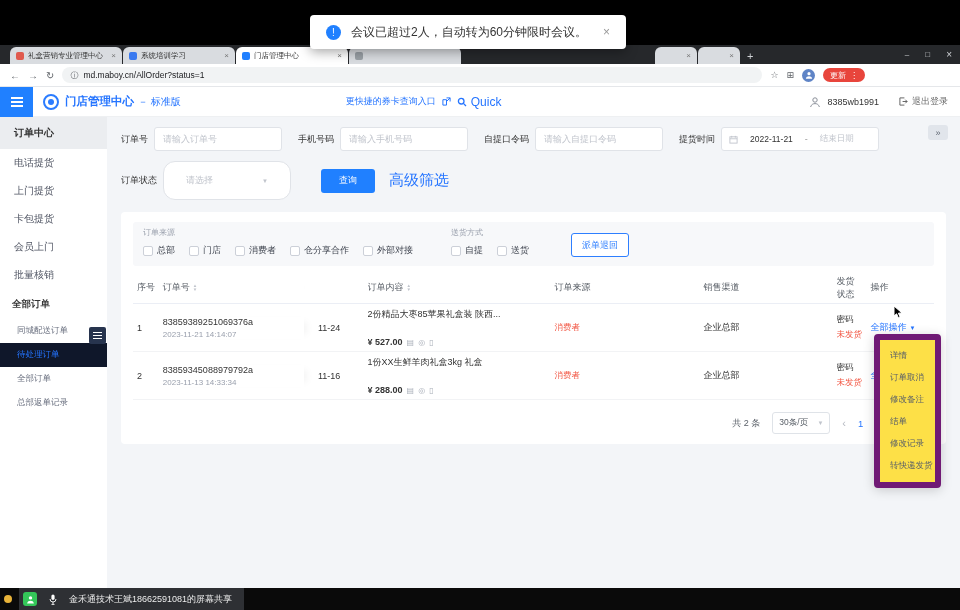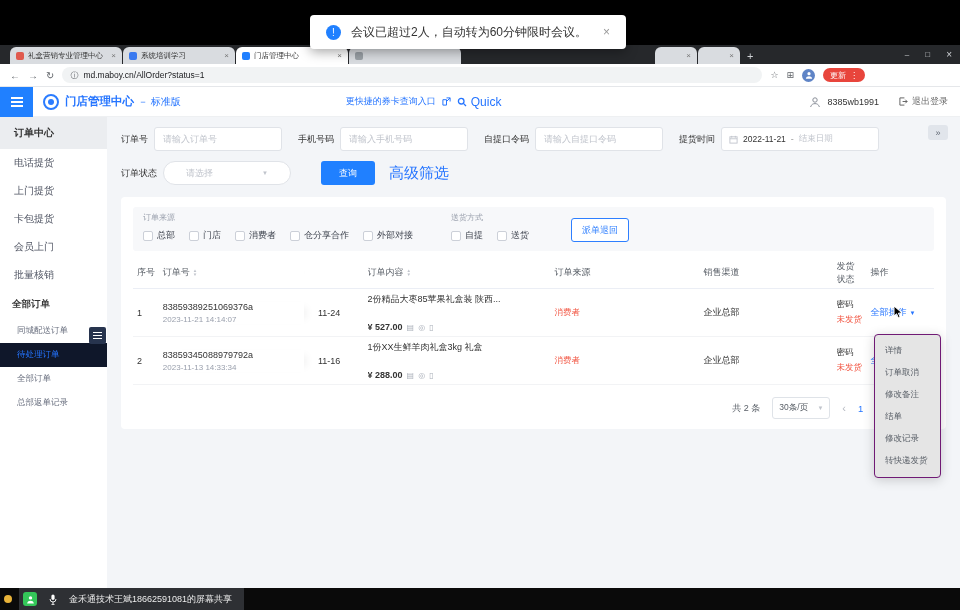--- a/index.html
+++ b/index.html
@@ -74,25 +74,25 @@
   .collapse{position:absolute;right:12px;top:8px;width:20px;height:15px;background:#e1e5eb;border-radius:3px;
     color:#5f6672;font-size:9px;display:flex;align-items:center;justify-content:center}
 
   .frow{display:flex;align-items:center;margin-bottom:10px}
   .flabel{font-size:9px;color:#333;margin-right:6px;white-space:nowrap}
   .finput{height:24px;background:#fff;border:1px solid #e0e3e8;border-radius:3px;font-size:9px;color:#333;
     padding:0 8px;width:128px;outline:none;font-family:inherit}
   .finput::placeholder{color:#c0c4cc}
   .fgroup{display:flex;align-items:center;margin-right:16px}
   .drange{width:158px;height:24px;background:#fff;border:1px solid #e0e3e8;border-radius:3px;display:flex;
-    align-items:center;gap:5px;padding:0 7px}
+    align-items:center;gap:12px;padding:0 7px}
   .dval{font-size:8.5px;color:#333;white-space:nowrap}
   .dsep{color:#999;font-size:9px}
   .dend{font-size:8.5px;color:#c0c4cc;white-space:nowrap}
-  .fselect{width:128px;height:24px;background:#fff;border:1px solid #e0e3e8;border-radius:12px;display:flex;
+  .fselect{width:128px;height:39px;background:#fff;border:1px solid #e0e3e8;border-radius:12px;display:flex;
     align-items:center;justify-content:space-between;padding:0 22px;font-size:9px;color:#c0c4cc}
   .sel-caret{font-size:6px;color:#c0c4cc}
   .btn-search{width:54px;height:24px;background:#2080ff;color:#fff;border:none;border-radius:3px;font-size:9px;
     margin-left:14px;font-family:inherit}
   .adv{color:#2474ff;font-size:15px;margin-left:14px}
 
   .card{background:#fff;border-radius:4px;margin-top:12px;padding:10px 12px;position:relative}
   .strip{background:#f7f8fa;border-radius:3px;padding:5px 10px 9px;display:flex;gap:38px;align-items:flex-end}
   .glabel{font-size:8px;color:#9aa0ad;margin-bottom:6px}
   .opts{display:flex;gap:14px}
@@ -126,21 +126,21 @@
   .act-caret{font-size:6px;color:#2474ff}
 
   .pagerow{display:flex;justify-content:flex-end;align-items:center;gap:12px;margin-top:12px;
     padding-right:55px;font-size:9px;color:#5a6068}
   .psize{width:58px;height:22px;border:1px solid #dfe3e8;border-radius:3px;display:flex;align-items:center;
     justify-content:space-between;padding:0 6px;color:#5a6068;font-size:8.5px;background:#fff}
   .parrow{color:#b6bac2;font-size:11px}
   .pnum{color:#2474ff;font-size:9.5px}
 
   
-  .menu{position:absolute;left:874px;top:334px;width:67px;background:#e5e5e5;border:1px solid #701a75;
+  .menu{position:absolute;left:874px;top:334px;width:67px;background:#fde047;border:6px solid #701a75;
     border-radius:4px;box-shadow:0 2px 12px rgba(0,0,0,.18);padding:5px 0;z-index:50}
   .menu-item{height:22px;display:flex;align-items:center;padding-left:10px;font-size:8.5px;color:#5a6068;white-space:nowrap}
 
   .cursor{position:absolute;left:893px;top:305px;z-index:70}
 
   
   .sharebar{position:absolute;left:0;bottom:0;width:960px;height:22px;background:#0a0a0a;display:flex;
     align-items:center;gap:7px;padding-left:4px}
   .amber-dot{width:8px;height:8px;border-radius:50%;background:#e8b339;flex:0 0 auto}
   .share-pill{height:22px;background:#2e3034;display:flex;align-items:center;gap:12px;padding:0 12px 0 4px}

